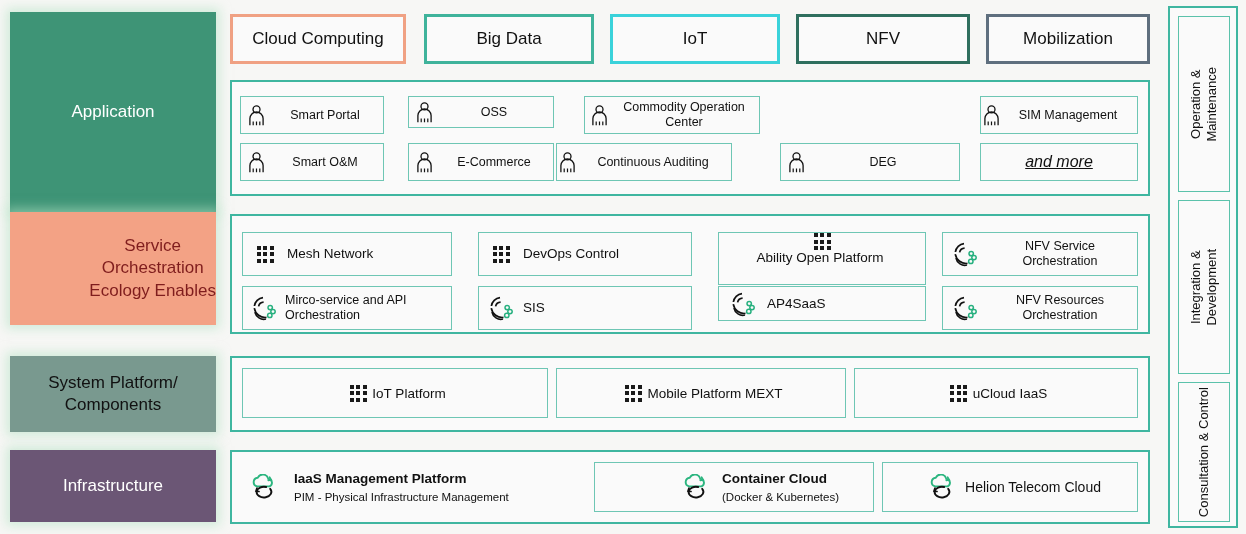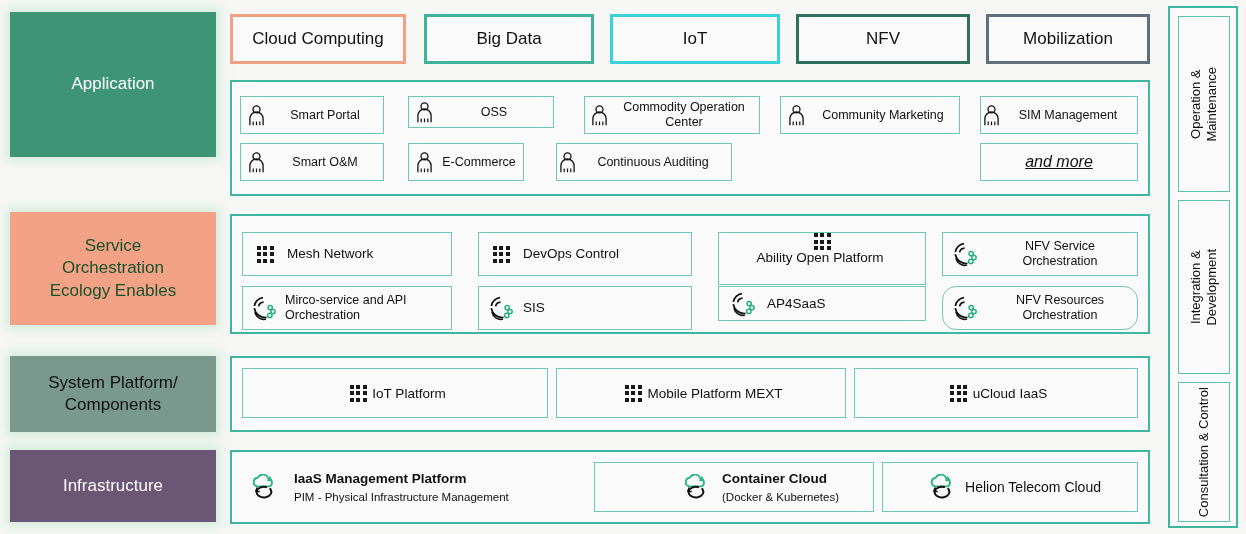--- a/index.html
+++ b/index.html
@@ -139,21 +139,21 @@
   <div class="cat-tab" style="left:610px; width:170px; border:3px solid #3ad2da;">
     <span>IoT</span>
   </div>
   <div class="cat-tab" style="left:796px; width:174px; border:3px solid #2f6f5e;">
     <span>NFV</span>
   </div>
   <div class="cat-tab" style="left:986px; width:164px; border:3px solid #5f6f7e;">
     <span>Mobilization</span>
   </div>
 
-  <div class="layer-label" style="top:12px; width:206px; height:145px; background:#3e9476; color:#fff;">
+  <div class="layer-label" style="top:12px; width:206px; height:200px; background:#3e9476; color:#fff;">
     <span>Application</span>
   </div>
 
   <div class="row-frame" style="left:230px; top:80px; width:920px; height:116px;"></div>
 
   <div class="tile" style="left:240px; top:96px; width:144px; height:38px;">
     <span class="tile-icon" style="width:30px;">
       <svg width="17" height="21" viewBox="0 0 17 21">
           <circle cx="8.5" cy="4.4" r="3.5" fill="none" stroke="#111" stroke-width="1.3"></circle>
           <path d="M1.9 20.2 v-6.6 a6.6 6.6 0 0 1 13.2 0 v6.6" fill="none" stroke="#111" stroke-width="1.3"></path>
@@ -178,30 +178,20 @@
     <span class="tile-icon" style="width:28px;">
       <svg width="17" height="21" viewBox="0 0 17 21">
           <circle cx="8.5" cy="4.4" r="3.5" fill="none" stroke="#111" stroke-width="1.3"></circle>
           <path d="M1.9 20.2 v-6.6 a6.6 6.6 0 0 1 13.2 0 v6.6" fill="none" stroke="#111" stroke-width="1.3"></path>
           <path d="M5.2 16.6 v3.6 M8.5 16.6 v3.6 M11.8 16.6 v3.6" stroke="#111" stroke-width="1.2"></path>
         </svg>
     </span>
     <span class="tile-text">Commodity Operation Center</span>
   </div>
 
-  <div class="tile" style="left:780px; top:96px; width:180px; height:38px;">
-    <span class="tile-icon" style="width:30px;">
-      <svg width="17" height="21" viewBox="0 0 17 21">
-          <circle cx="8.5" cy="4.4" r="3.5" fill="none" stroke="#111" stroke-width="1.3"></circle>
-          <path d="M1.9 20.2 v-6.6 a6.6 6.6 0 0 1 13.2 0 v6.6" fill="none" stroke="#111" stroke-width="1.3"></path>
-          <path d="M5.2 16.6 v3.6 M8.5 16.6 v3.6 M11.8 16.6 v3.6" stroke="#111" stroke-width="1.2"></path>
-        </svg>
-    </span>
-    <span class="tile-text">Community Marketing</span>
-  </div>
 
   <div class="tile" style="left:980px; top:96px; width:158px; height:38px;">
     <span class="tile-icon" style="width:20px;">
       <svg width="17" height="21" viewBox="0 0 17 21">
           <circle cx="8.5" cy="4.4" r="3.5" fill="none" stroke="#111" stroke-width="1.3"></circle>
           <path d="M1.9 20.2 v-6.6 a6.6 6.6 0 0 1 13.2 0 v6.6" fill="none" stroke="#111" stroke-width="1.3"></path>
           <path d="M5.2 16.6 v3.6 M8.5 16.6 v3.6 M11.8 16.6 v3.6" stroke="#111" stroke-width="1.2"></path>
         </svg>
     </span>
     <span class="tile-text tight">SIM Management</span>
@@ -211,21 +201,21 @@
     <span class="tile-icon" style="width:30px;">
       <svg width="17" height="21" viewBox="0 0 17 21">
           <circle cx="8.5" cy="4.4" r="3.5" fill="none" stroke="#111" stroke-width="1.3"></circle>
           <path d="M1.9 20.2 v-6.6 a6.6 6.6 0 0 1 13.2 0 v6.6" fill="none" stroke="#111" stroke-width="1.3"></path>
           <path d="M5.2 16.6 v3.6 M8.5 16.6 v3.6 M11.8 16.6 v3.6" stroke="#111" stroke-width="1.2"></path>
         </svg>
     </span>
     <span class="tile-text">Smart O&amp;M</span>
   </div>
 
-  <div class="tile" style="left:408px; top:143px; width:116px; height:38px;">
+  <div class="tile" style="left:408px; top:143px; width:146px; height:38px;">
     <span class="tile-icon" style="width:30px;">
       <svg width="17" height="21" viewBox="0 0 17 21">
           <circle cx="8.5" cy="4.4" r="3.5" fill="none" stroke="#111" stroke-width="1.3"></circle>
           <path d="M1.9 20.2 v-6.6 a6.6 6.6 0 0 1 13.2 0 v6.6" fill="none" stroke="#111" stroke-width="1.3"></path>
           <path d="M5.2 16.6 v3.6 M8.5 16.6 v3.6 M11.8 16.6 v3.6" stroke="#111" stroke-width="1.2"></path>
         </svg>
     </span>
     <span class="tile-text">E-Commerce</span>
   </div>
 
@@ -233,26 +223,36 @@
     <span class="tile-icon" style="width:20px;">
       <svg width="17" height="21" viewBox="0 0 17 21">
           <circle cx="8.5" cy="4.4" r="3.5" fill="none" stroke="#111" stroke-width="1.3"></circle>
           <path d="M1.9 20.2 v-6.6 a6.6 6.6 0 0 1 13.2 0 v6.6" fill="none" stroke="#111" stroke-width="1.3"></path>
           <path d="M5.2 16.6 v3.6 M8.5 16.6 v3.6 M11.8 16.6 v3.6" stroke="#111" stroke-width="1.2"></path>
         </svg>
     </span>
     <span class="tile-text tight">Continuous Auditing</span>
   </div>
 
+  <div class="tile" style="left:780px; top:143px; width:180px; height:38px;">
+    <span class="tile-icon" style="width:30px;">
+      <svg width="17" height="21" viewBox="0 0 17 21">
+          <circle cx="8.5" cy="4.4" r="3.5" fill="none" stroke="#111" stroke-width="1.3"></circle>
+          <path d="M1.9 20.2 v-6.6 a6.6 6.6 0 0 1 13.2 0 v6.6" fill="none" stroke="#111" stroke-width="1.3"></path>
+          <path d="M5.2 16.6 v3.6 M8.5 16.6 v3.6 M11.8 16.6 v3.6" stroke="#111" stroke-width="1.2"></path>
+        </svg>
+    </span>
+    <span class="tile-text">DEG</span>
+  </div>
 
   <div class="tile" style="left:980px; top:143px; width:158px; height:38px;">
     <span class="andmore">and more</span>
   </div>
 
-  <div class="layer-label" style="top:212px; width:206px; height:113px; background:#f3a285; color:#14532d;">
+  <div class="layer-label" style="top:212px; width:206px; height:113px; background:#f3a285; color:#7f1d1d;justify-content:flex-end;">
     <span style="white-space:pre-line;">Service
 Orchestration
 Ecology Enables</span>
   </div>
 
   <div class="row-frame" style="left:230px; top:214px; width:920px; height:120px;"></div>
 
   <div class="tile" style="left:242px; top:232px; width:210px; height:44px;">
     <span class="tile-icon" style="width:44px;">
       <span class="grid-dots">
@@ -357,21 +357,21 @@
         <path d="M4.3 13.2 A11 11 0 0 0 16.5 22.4" fill="none" stroke="#111" stroke-width="1.7"></path>
         <path d="M5.0 17.0 A9 9 0 0 0 16.0 24.0" fill="none" stroke="#111" stroke-width="1.7"></path>
         <circle cx="20.2" cy="12.6" r="2.2" fill="none" stroke="#27b07f" stroke-width="1.5"></circle>
         <circle cx="23.0" cy="16.6" r="2.2" fill="none" stroke="#27b07f" stroke-width="1.5"></circle>
         <circle cx="19.8" cy="20.4" r="2.2" fill="none" stroke="#27b07f" stroke-width="1.5"></circle>
       </svg>
     </span>
     <span class="tile-text lg" style="text-align:left;">AP4SaaS</span>
   </div>
 
-  <div class="tile" style="left:942px; top:286px; width:196px; height:44px;border-radius:14px;">
+  <div class="tile" style="left:942px; top:286px; width:196px; height:44px;">
     <span class="tile-icon" style="width:44px;">
       <svg width="28" height="26" viewBox="0 0 28 26">
         <path d="M13 2.6 A9.6 9.6 0 0 0 4.4 11" fill="none" stroke="#111" stroke-width="1.7"></path>
         <path d="M13.6 7.2 A5.4 5.4 0 0 0 8.6 11.4" fill="none" stroke="#111" stroke-width="1.7"></path>
         <path d="M4.3 13.2 A11 11 0 0 0 16.5 22.4" fill="none" stroke="#111" stroke-width="1.7"></path>
         <path d="M5.0 17.0 A9 9 0 0 0 16.0 24.0" fill="none" stroke="#111" stroke-width="1.7"></path>
         <circle cx="20.2" cy="12.6" r="2.2" fill="none" stroke="#27b07f" stroke-width="1.5"></circle>
         <circle cx="23.0" cy="16.6" r="2.2" fill="none" stroke="#27b07f" stroke-width="1.5"></circle>
         <circle cx="19.8" cy="20.4" r="2.2" fill="none" stroke="#27b07f" stroke-width="1.5"></circle>
       </svg>

